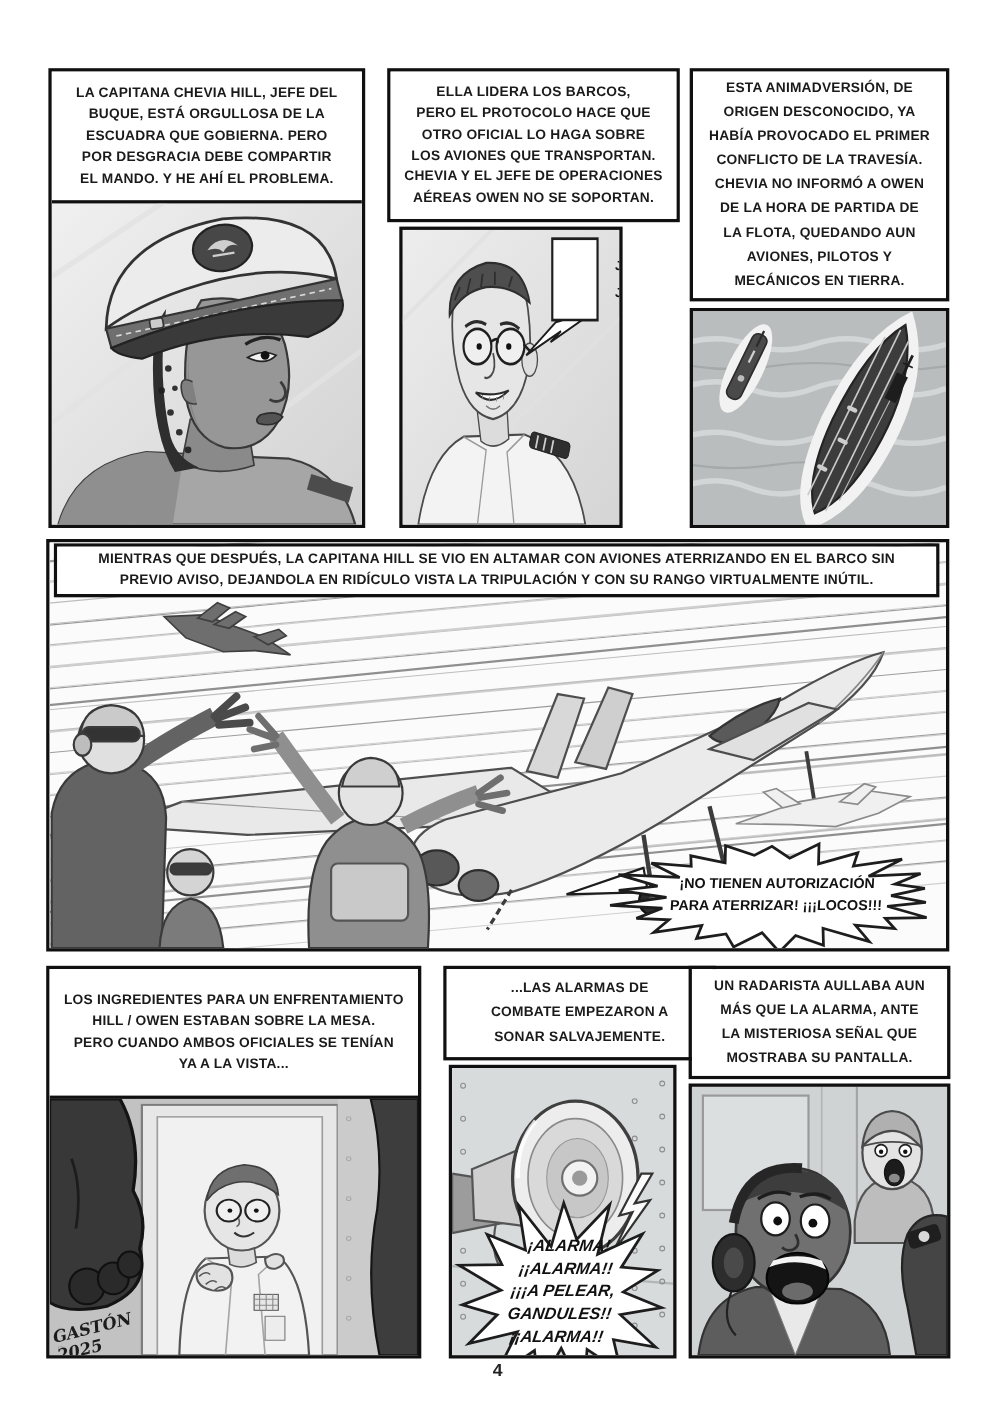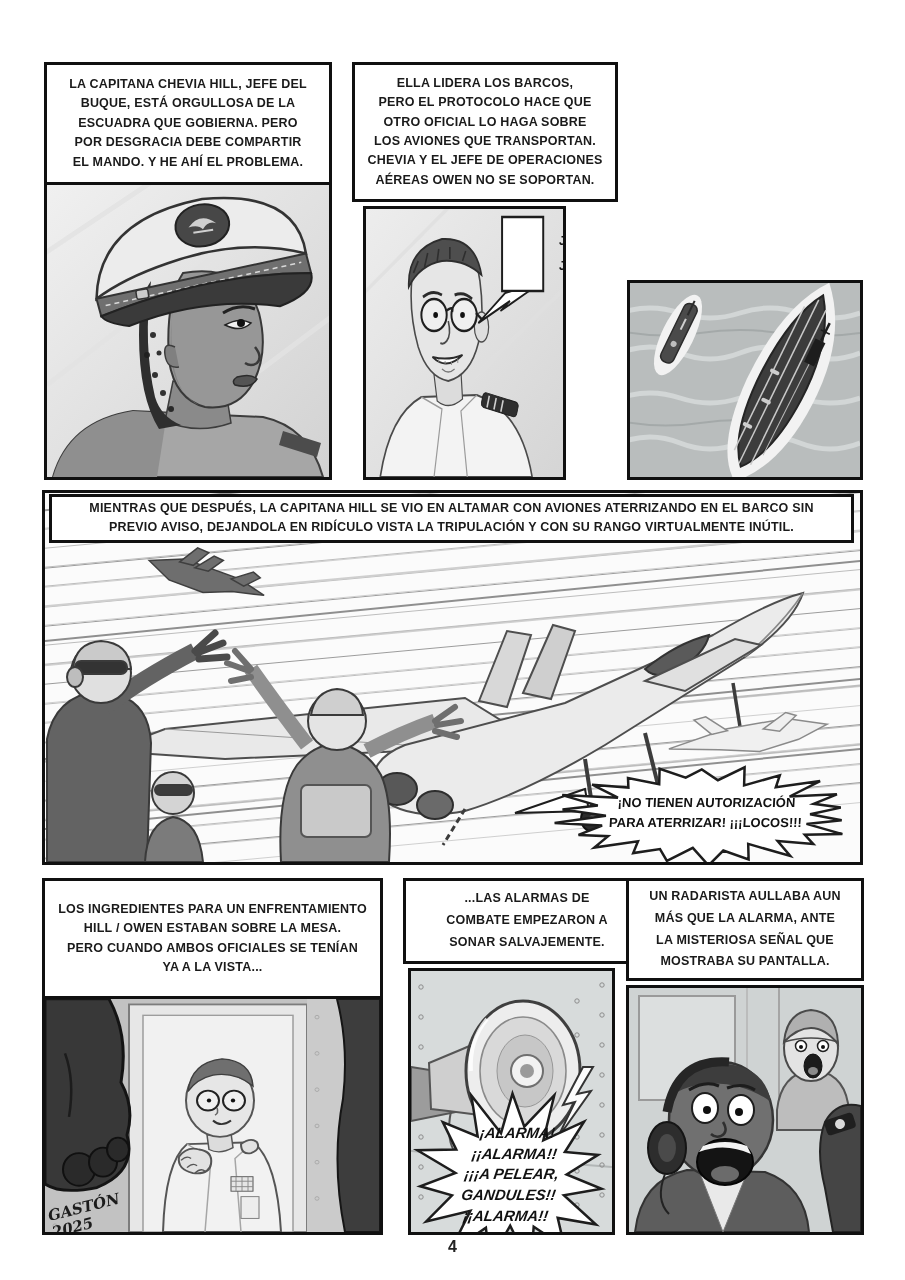--- a/index.html
+++ b/index.html
@@ -137,20 +137,31 @@
         <g>
           <rect x="172" y="8" width="52" height="74" fill="#ffffff" stroke="#1d1d1d" stroke-width="2.5"></rect>
           <polygon points="184,82 206,82 170,102 182,92 142,114 176,84" fill="#ffffff" stroke="#1d1d1d" stroke-width="2"></polygon>
         </g>
       </svg>
       <div class="overlay bubble-text" style="left:172px;top:8px;width:52px;height:74px;display:flex;align-items:center;justify-content:center;">JI
 JI</div>
     </div>
   </section>
 
+  <section class="panel" style="left:627px;top:62px;width:236px;height:212px;">
+    <div class="caption cap3" style="flex:1;">ESTA ANIMADVERSIÓN, DE
+ORIGEN DESCONOCIDO, YA
+HABÍA PROVOCADO EL PRIMER
+CONFLICTO DE LA TRAVESÍA.
+CHEVIA NO INFORMÓ A OWEN
+DE LA HORA DE PARTIDA DE
+LA FLOTA, QUEDANDO AUN
+AVIONES, PILOTOS Y
+MECÁNICOS EN TIERRA.</div>
+  </section>
   <section class="panel" style="left:627px;top:280px;width:236px;height:200px;">
     <div class="art">
       <svg viewBox="0 0 230 194" preserveAspectRatio="none">
         <rect width="230" height="194" fill="#b9bdbd"></rect>
         <g stroke="#d5d9d9" stroke-width="5" fill="none" opacity="0.9">
           <path d="M-10,30 q30,-10 60,0 t60,0 t60,0 t60,0"></path>
           <path d="M-10,70 q30,-12 60,0 t60,0 t60,0 t60,0"></path>
           <path d="M-10,115 q30,-10 60,0 t60,0 t60,0 t60,0"></path>
           <path d="M-10,160 q30,-12 60,0 t60,0 t60,0 t60,0"></path>
         </g>

